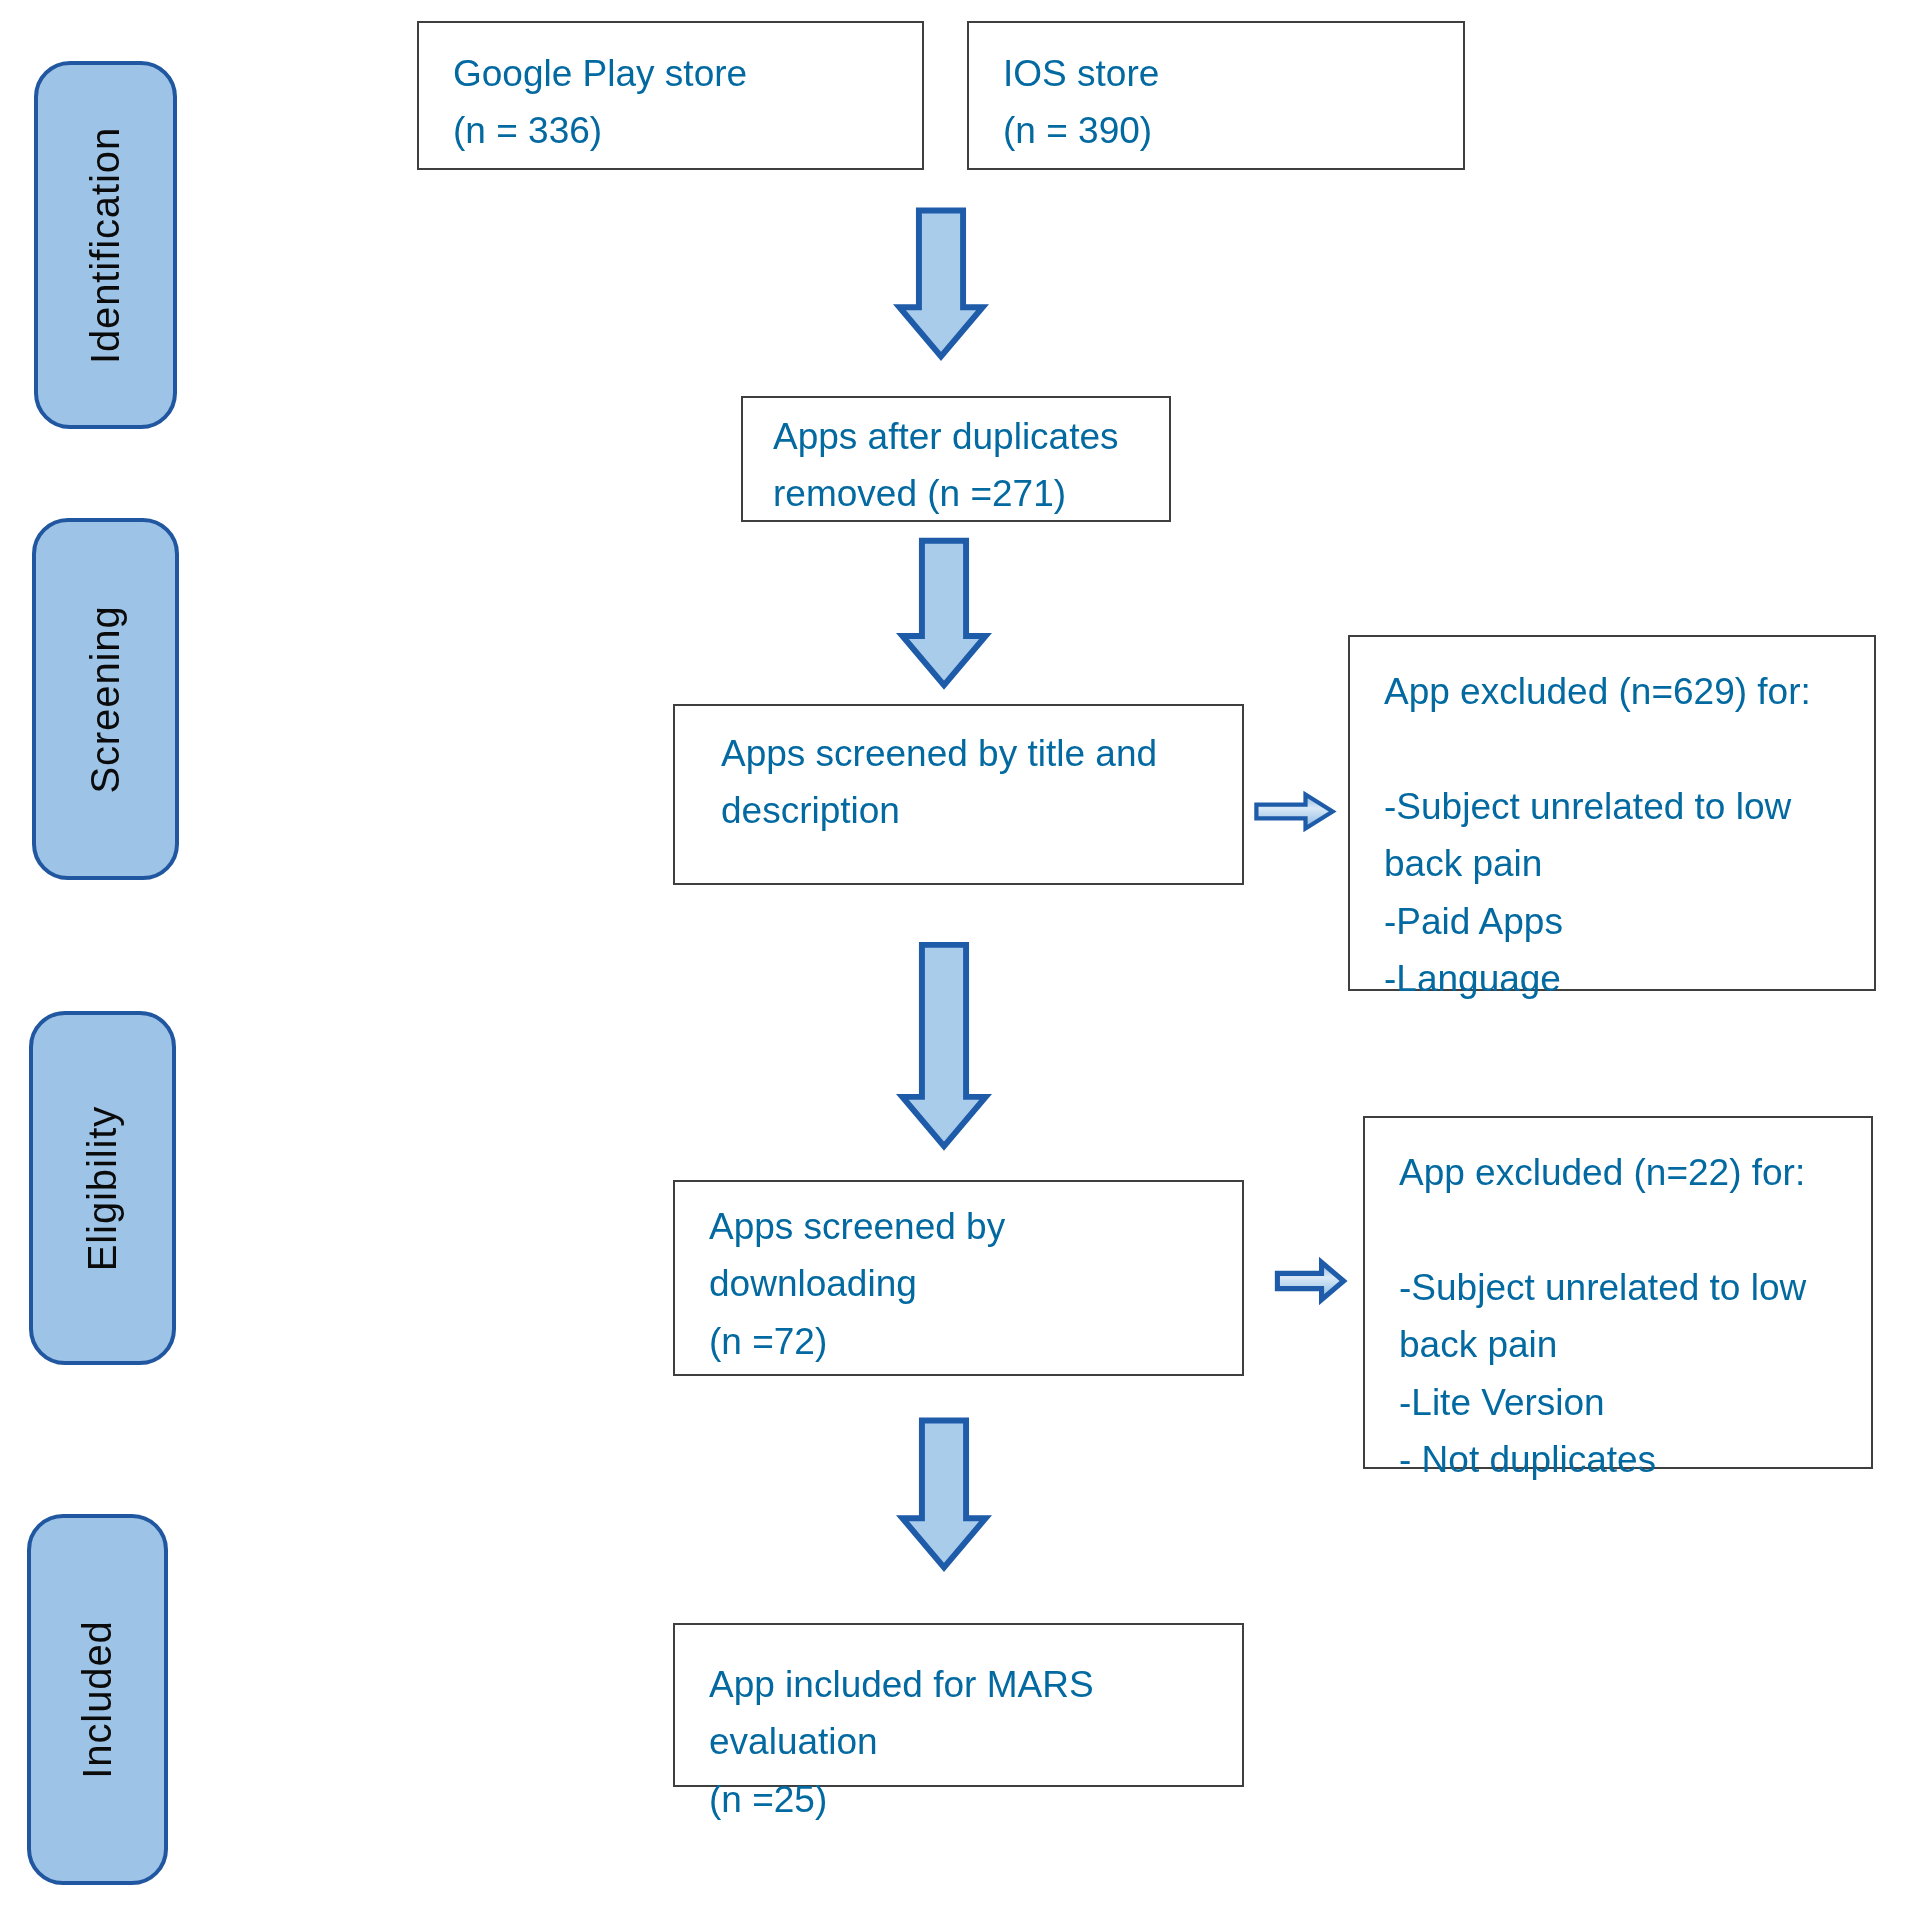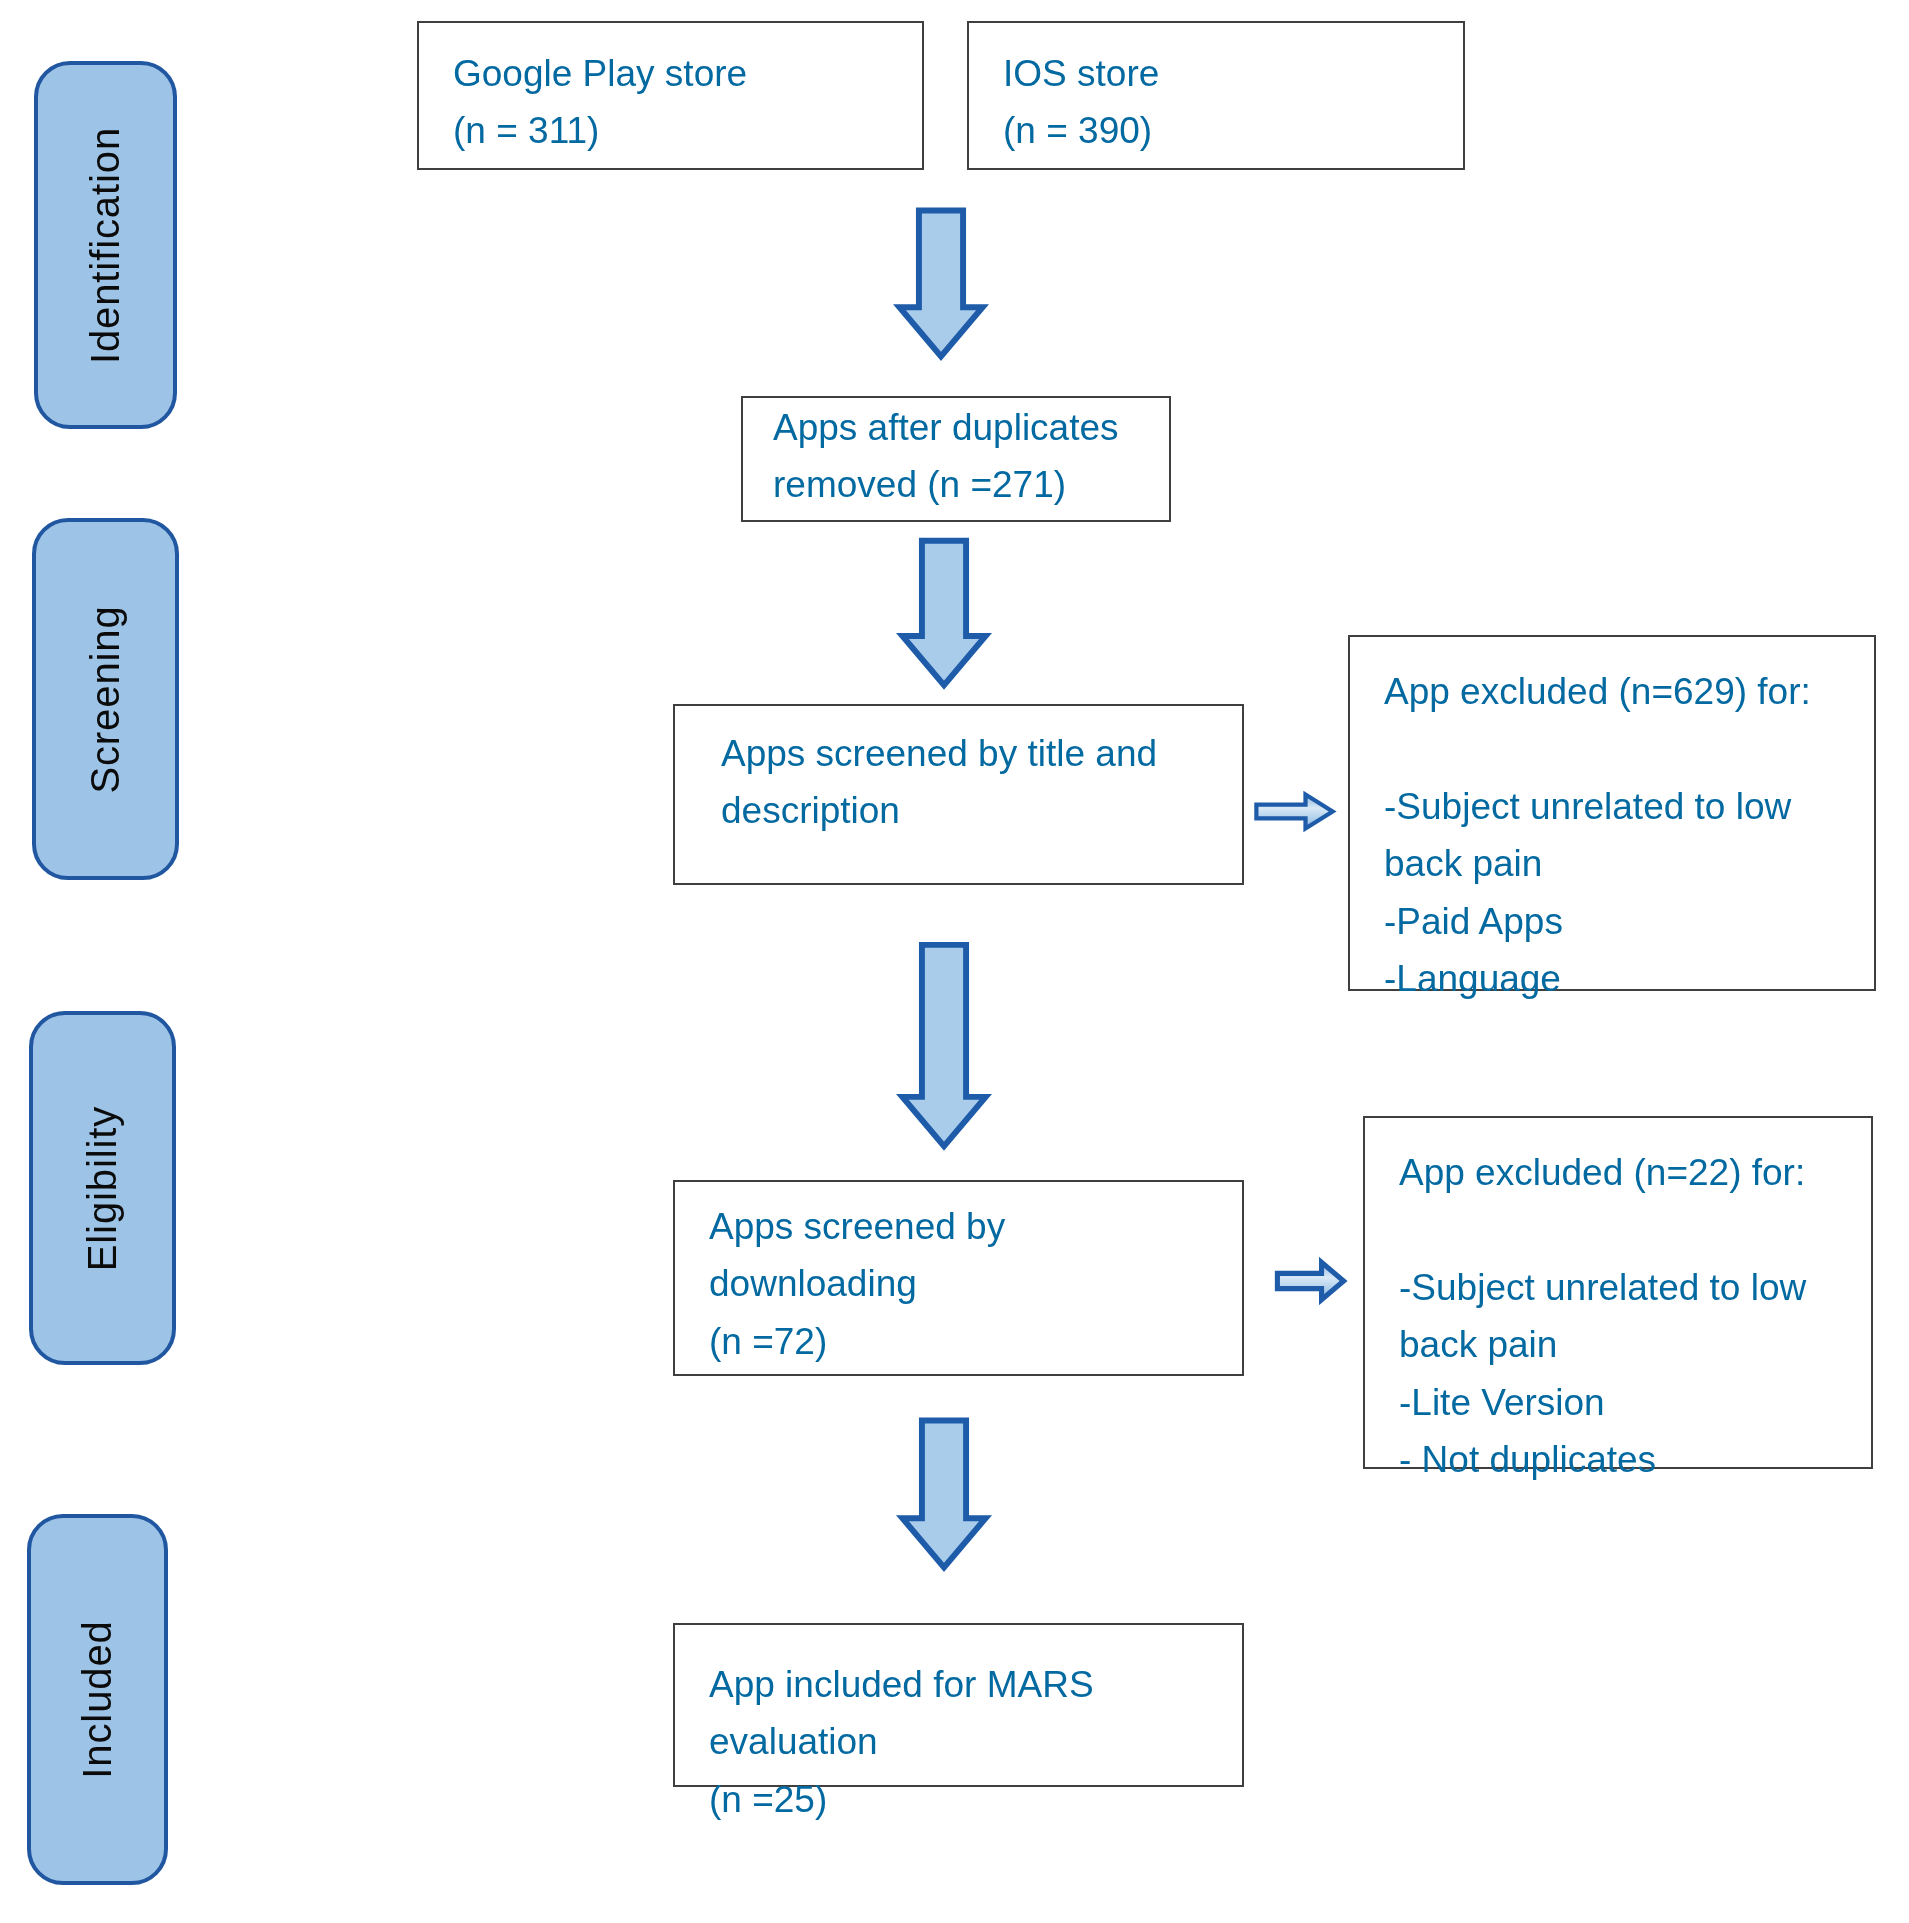--- a/index.html
+++ b/index.html
@@ -58,39 +58,39 @@
     <span class="stage-label">Eligibility</span>
   </div>
 
   <div class="stage" style="left:27px;top:1514px;width:141px;height:371px">
     <span class="stage-label">Included</span>
   </div>
 
   <div class="fbox" style="left:417px;top:21px;width:507px;height:149px">
     <div class="pad">
       <div>Google Play store</div>
-      <div>(n = 311)</div>
+      <div>(n = 336)</div>
     </div>
   </div>
 
   <div class="fbox" style="left:967px;top:21px;width:498px;height:149px">
     <div class="pad">
       <div>IOS store</div>
       <div>(n = 390)</div>
     </div>
   </div>
 
   <div class="arrow" style="left:896px;top:207px">
     <svg width="90" height="153" viewBox="0 0 106 180">
       <polygon points="27,4 79,4 79,118 102,118 53,176 4,118 27,118" style="fill:var(--arrow-fill,#A9CCEA);stroke:var(--arrow-border,#1E5BA9);stroke-width:7;stroke-linejoin:miter"></polygon>
     </svg>
   </div>
 
   <div class="fbox" style="left:741px;top:396px;width:430px;height:126px">
-    <div class="pad" style="padding-top:1px;padding-left:30px;">
+    <div class="pad" style="padding-top:10px;padding-left:30px;">
       <div>Apps after duplicates</div>
       <div>removed (n =271)</div>
     </div>
   </div>
 
   <div class="arrow" style="left:899px;top:537px">
     <svg width="90" height="152" viewBox="0 0 106 178">
       <polygon points="27,4 79,4 79,116 102,116 53,174 4,116 27,116" style="fill:var(--arrow-fill,#A9CCEA);stroke:var(--arrow-border,#1E5BA9);stroke-width:7;stroke-linejoin:miter"></polygon>
     </svg>
   </div>

